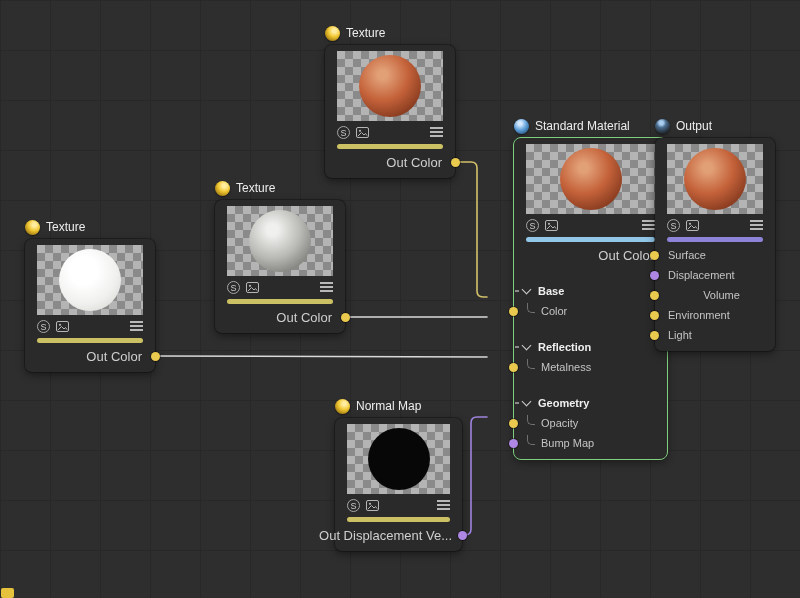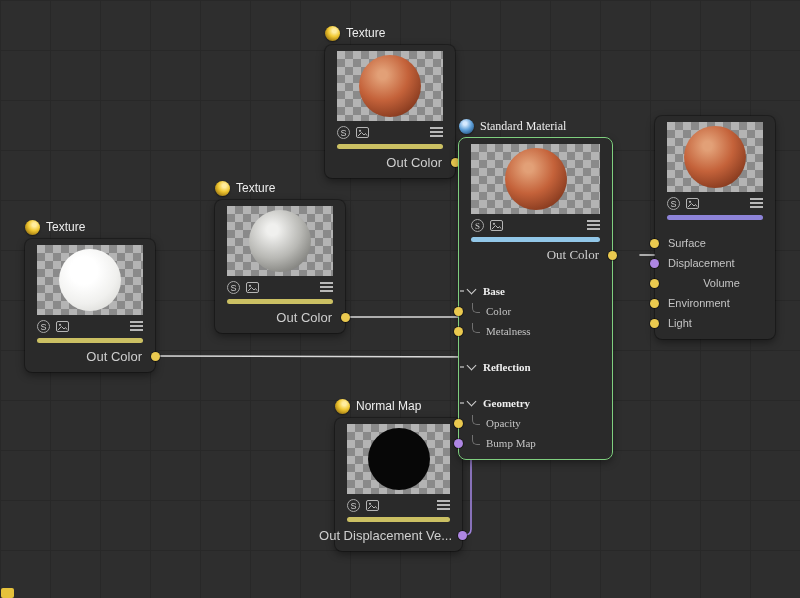--- a/index.html
+++ b/index.html
@@ -206,21 +206,21 @@
         <span class="menu-icon"></span>
       </div>
       <div class="bar bar-yellow"></div>
       <div class="out-row" style="padding-right:10px;">
         <span class="port-label">Out Displacement Ve...</span>
         <span class="port out port-purple"></span>
       </div>
     </div>
   </div>
 
-  <div class="node" style="left:459px;top:116px;width:153px;font-family:Liberation Serif, serif;">
+  <div class="node" style="left:514px;top:116px;width:153px;">
     <div class="node-header">
       <span class="node-icon icon-material"></span>
       <span class="node-title">Standard Material</span>
     </div>
     <div class="node-body selected">
       <div class="preview">
         <div class="sphere sphere-rust"></div>
       </div>
       <div class="icons-row">
         <span class="s-icon">S</span>
@@ -243,68 +243,72 @@
         <div class="row group">
           <span class="stub"></span>
           <span class="chevron"></span>
           <span class="in-label">Base</span>
         </div>
         <div class="row child">
           <span class="port in port-yellow"></span>
           <span class="elbow"></span>
           <span class="in-label">Color</span>
         </div>
-        <div class="row child">
-          <span class="port in port-yellow"></span>
-          <span class="elbow"></span>
-          <span class="in-label">Metalness</span>
-        </div>
         <div class="row group">
           <span class="stub"></span>
           <span class="chevron"></span>
           <span class="in-label">Reflection</span>
         </div>
+        <div class="row child">
+          <span class="port in port-yellow"></span>
+          <span class="elbow"></span>
+          <span class="in-label">Metalness</span>
+        </div>
         <div class="row group">
           <span class="stub"></span>
           <span class="chevron"></span>
           <span class="in-label">Geometry</span>
         </div>
         <div class="row child">
           <span class="port in port-yellow"></span>
           <span class="elbow"></span>
           <span class="in-label">Opacity</span>
         </div>
         <div class="row child">
           <span class="port in port-purple"></span>
           <span class="elbow"></span>
           <span class="in-label">Bump Map</span>
         </div>
       </div>
     </div>
   </div>
 
   <div class="node" style="left:655px;top:116px;width:120px;">
+    <div class="node-header">
+      <span class="node-icon icon-output"></span>
+      <span class="node-title">Output</span>
+    </div>
     <div class="node-body">
       <div class="preview">
         <div class="sphere sphere-rust"></div>
       </div>
       <div class="icons-row">
         <span class="s-icon">S</span>
         <span class="img-icon">
           <svg width="13" height="11" viewBox="0 0 13 11">
               <rect x="0.5" y="0.5" width="12" height="10" rx="1.5" fill="none" stroke="#b5b5b5"></rect>
               <circle cx="4" cy="3.8" r="1.1" fill="#b5b5b5"></circle>
               <path d="M2 9 L5.5 5.5 L8 8 L9.5 6.5 L11 8.5" fill="none" stroke="#b5b5b5"></path>
             </svg>
         </span>
         <span class="spacer"></span>
         <span class="menu-icon"></span>
       </div>
       <div class="bar bar-purple"></div>
-      <div class="rows" style="margin-top:13px;">
+      <div class="rows" style="margin-top:3px;">
         <div class="row child" style="padding-left:13px;">
           <span class="port in port-yellow"></span>
           <span class="in-label">Surface</span>
         </div>
         <div class="row child" style="padding-left:13px;">
           <span class="port in port-purple"></span>
           <span class="in-label">Displacement</span>
         </div>
         <div class="row child" style="padding-left:13px;justify-content:center;">
           <span class="port in port-yellow"></span>

